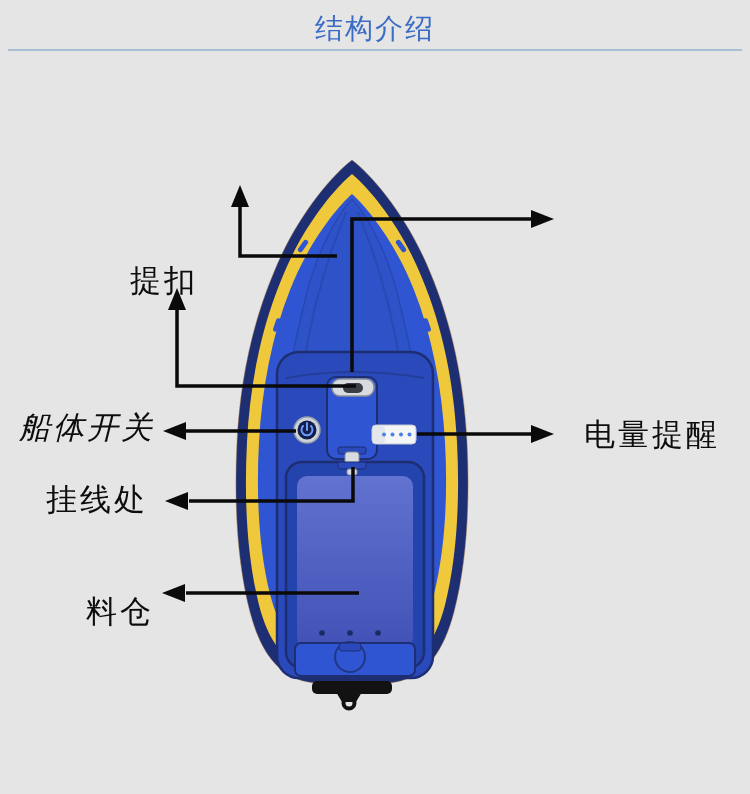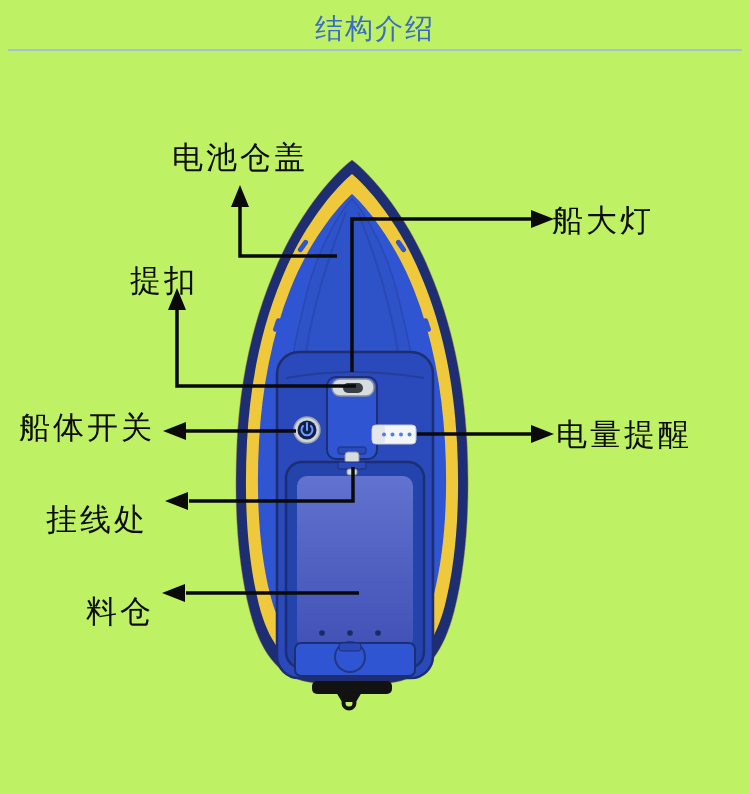--- a/index.html
+++ b/index.html
@@ -1,39 +1,39 @@
 <!DOCTYPE html>
 <html style="--c-title: #3b6cc5; --c-divider: #a9bfd6; --c-label-text: #0d0d0d; --c-callout: #0a0a0a; --c-hull-outline: #1d2f72; --c-stripe-yellow: #f0c83c; --c-deck-blue: #2f55d2; --c-recess-blue: #2a49bb; --c-bin-wall: #2343ad; --c-bin-floor-light: #6272cf; --c-bin-floor-dark: #4151b6; --c-metal-silver: #d8dce1; --c-indicator-body: #f3f5f7; --c-indicator-dots: #4a80e8; --c-prop-black: #121212;"><head>
 <meta charset="utf-8">
 <style>
   html,body{margin:0;padding:0;background:#ffffff;}
   .canvas{
-    position:relative;width:750px;height:794px;background:#bef264;overflow:hidden;
+    position:relative;width:750px;height:794px;background:#e5e5e5;overflow:hidden;
     font-family:"Liberation Sans","DejaVu Sans",sans-serif;
   }
   .page-title{
     position:absolute;top:10px;left:0;width:750px;text-align:center;
     font-size:28px;letter-spacing:2px;font-weight:400;
     color:var(--c-title,#3b6cc5);
   }
   .divider{
     position:absolute;top:49px;left:8px;width:734px;height:0;
     border-top:2px solid var(--c-divider,#a9bfd6);
   }
   .diagram-svg{position:absolute;left:0;top:0;}
   .lbl{
     position:absolute;font-size:31px;line-height:1.08;letter-spacing:3px;
     color:var(--c-label-text,#0d0d0d);white-space:nowrap;font-weight:400;
   }
   #lbl-battery-cover{left:172px;top:141px;}
   #lbl-lift-handle{left:130px;top:264px;}
   #lbl-headlight{left:552px;top:204px;}
-  #lbl-hull-switch{left:19px;top:411px;}
-  #lbl-battery-indicator{left:556px;top:418px;text-align:right;}
-  #lbl-line-hook{left:46px;top:483px;margin-top:20px;}
+  #lbl-hull-switch{left:19px;top:411px;font-style:italic;}
+  #lbl-battery-indicator{left:584px;top:418px;text-align:right;}
+  #lbl-line-hook{left:46px;top:483px;}
   #lbl-bait-bin{left:86px;top:595px;}
 
   
   .f-outline{fill:var(--c-hull-outline,#1d2f72);}
   .f-stripe{fill:var(--c-stripe-yellow,#f0c83c);}
   .f-deck{fill:var(--c-deck-blue,#2f55d2);}
   .f-recess{fill:var(--c-recess-blue,#2a49bb);}
   .f-bin{fill:var(--c-bin-wall,#2343ad);}
   .f-metal{fill:var(--c-metal-silver,#d8dce1);}
   .f-indicator{fill:var(--c-indicator-body,#f3f5f7);}
@@ -170,20 +170,18 @@
         <polyline class="callout" points="353,467 353,501 189,501"></polyline>
         <polygon class="callout-head" points="165,501 188,492 188,510"></polygon>
       </g>
       <g>
         <polyline class="callout" points="359,593 186,593"></polyline>
         <polygon class="callout-head" points="162,593 185,584 185,602"></polygon>
       </g>
     </g>
   </svg>
 
-  <div class="lbl" id="lbl-battery-cover">电池仓盖</div>
   <div class="lbl" id="lbl-lift-handle">提扣</div>
-  <div class="lbl" id="lbl-headlight">船大灯</div>
   <div class="lbl" id="lbl-hull-switch">船体开关</div>
   <div class="lbl" id="lbl-battery-indicator">电量提醒</div>
   <div class="lbl" id="lbl-line-hook">挂线处</div>
   <div class="lbl" id="lbl-bait-bin">料仓</div>
 </div>
 
 </body></html>

